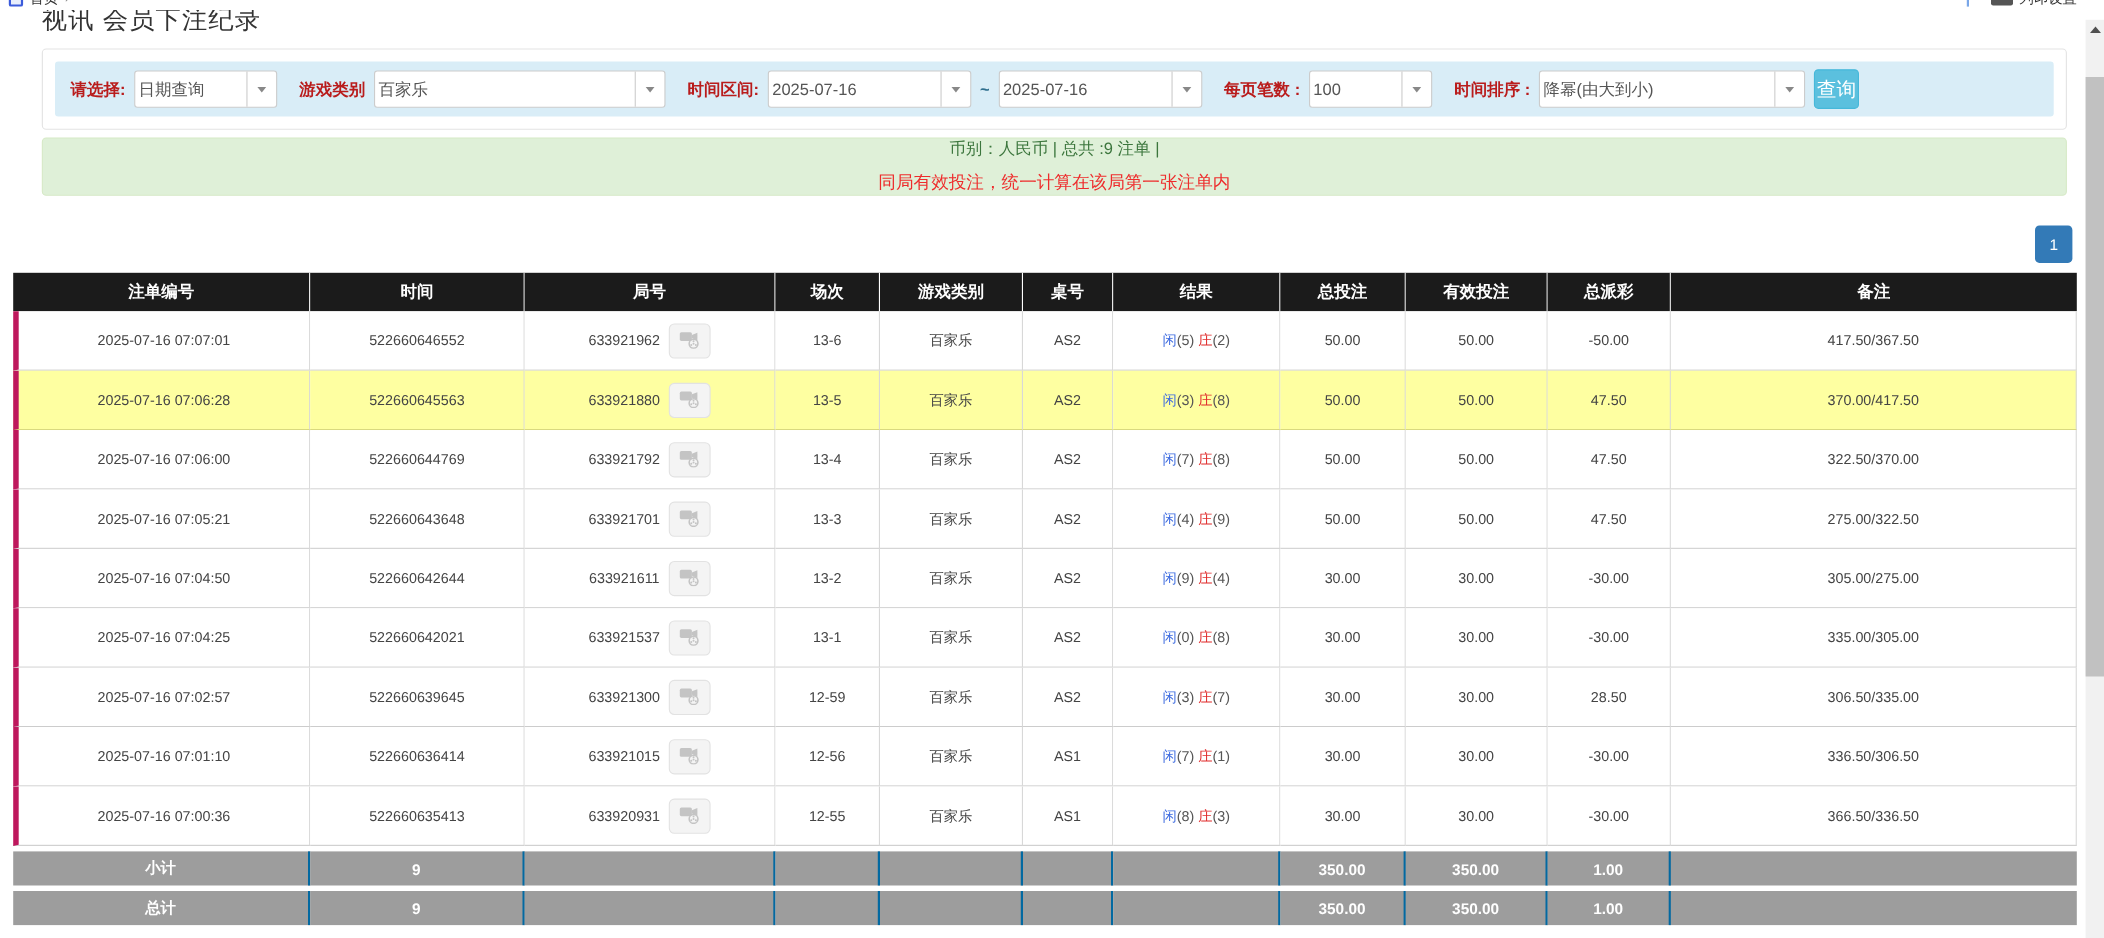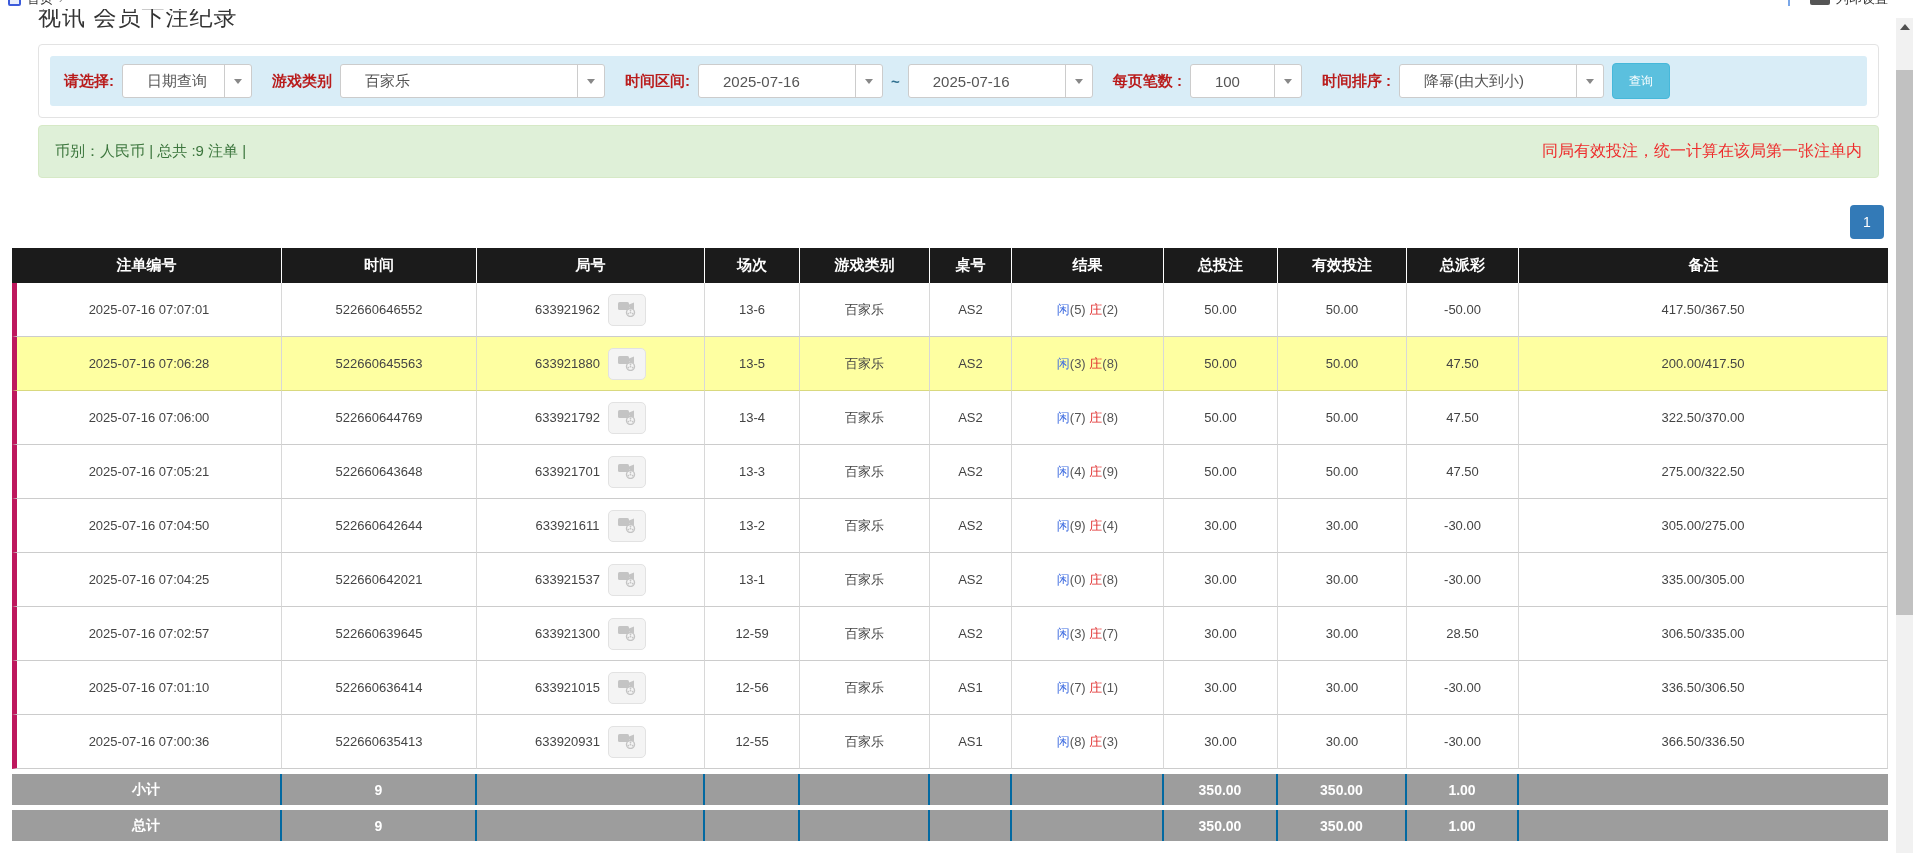--- a/index.html
+++ b/index.html
@@ -23,33 +23,33 @@
 
   
   .filter-panel { position:absolute; left:38px; top:44px; width:1841px; height:74px;
     background:#fff; border:1px solid #e3e3e3; border-radius:4px; padding:11px; }
   .filter-bar { background:#d9edf7; border-radius:3px; height:50px; display:flex;
     align-items:center; padding:0 14px; gap:8px; }
   .f-label { font-size:15px; font-weight:bold; color:#b91c1c; white-space:nowrap; }
   .f-label.spaced { margin-left:12px; }
   .sel { height:34px; background:#fff; border:1px solid #ccc; border-radius:3px;
     display:flex; align-items:stretch; cursor:pointer; }
-  .sel-text { padding:0 24px; font-size:15px; color:#555; flex:1; display:flex; align-items:center;
+  .sel-text { padding:0 3px; font-size:15px; color:#555; flex:1; display:flex; align-items:center;
     white-space:nowrap; overflow:hidden; }
   .sel-caret { width:27px; border-left:1px solid #ccc; display:flex; align-items:center; justify-content:center; }
   .caret-down { width:0; height:0; border-left:4px solid transparent; border-right:4px solid transparent;
     border-top:5px solid #888; }
   .tilde { font-size:15px; color:#31708f; font-weight:bold; }
-  .search-btn { width:58px; height:36px; background:#5bc0de; border:1px solid #46b8da; border-radius:4px;
-    color:#fff; font-size:12px; display:flex; align-items:center; justify-content:center; cursor:pointer; }
+  .search-btn { width:41px; height:36px; background:#5bc0de; border:1px solid #46b8da; border-radius:4px;
+    color:#fff; font-size:18px; display:flex; align-items:center; justify-content:center; cursor:pointer; }
 
   
   .summary-bar { position:absolute; left:38px; top:125px; width:1841px; height:53px;
     background:#dff0d8; border:1px solid #d6e9c6; border-radius:4px;
-    display:flex; align-items:center; justify-content:space-between; padding:0 16px; }
+    display:flex; align-items:center; justify-content:space-between; padding:0 16px;flex-direction:column; }
   .summary-left { font-size:15px; color:#3c763d; }
   .summary-right { font-size:16px; color:#ee2c2c; }
 
   
   .pagination { position:absolute; top:205px; left:1850px; width:34px; height:34px;
     background:#337ab7; border-radius:4px; color:#fff; font-size:14px;
     display:flex; align-items:center; justify-content:center; cursor:pointer; }
 
   
   .table-wrap { position:absolute; left:12px; top:248px; width:1876px; }
@@ -135,21 +135,21 @@
         </span>
     </div>
     <span class="f-label spaced">每页笔数 :</span>
     <div class="sel" style="width:112px">
       <span class="sel-text">100</span>
       <span class="sel-caret">
           <span class="caret-down"></span>
         </span>
     </div>
     <span class="f-label spaced">时间排序 :</span>
-    <div class="sel" style="width:205px">
+    <div class="sel" style="width:242px">
       <span class="sel-text">降幂(由大到小)</span>
       <span class="sel-caret">
           <span class="caret-down"></span>
         </span>
     </div>
     <button class="search-btn">查询</button>
   </div>
 </div>
 
 <div class="summary-bar">
@@ -227,21 +227,21 @@
         <div class="cell">AS2</div>
         <div class="cell">
           <span class="rp">闲</span>
           <span class="rn">(3)&nbsp;</span>
           <span class="rb">庄</span>
           <span class="rn">(8)</span>
         </div>
         <div class="cell amt-blue">50.00</div>
         <div class="cell">50.00</div>
         <div class="cell">47.50</div>
-        <div class="cell">200.00/417.50</div>
+        <div class="cell">370.00/417.50</div>
       </div>
       <div class="grid-row data-row">
         <div class="cell">2025-07-16 07:06:00</div>
         <div class="cell">522660644769</div>
         <div class="cell">
           <span>633921792</span>
           <button class="video-btn">
             <span><svg width="20" height="18" viewBox="0 0 20 18" fill="#c4c4c4" xmlns="http://www.w3.org/2000/svg">
                 <rect x="1" y="3" width="11" height="8" rx="1.5"></rect>
                 <polygon points="12,5.5 17,3.5 17,10.5 12,8.5"></polygon>

